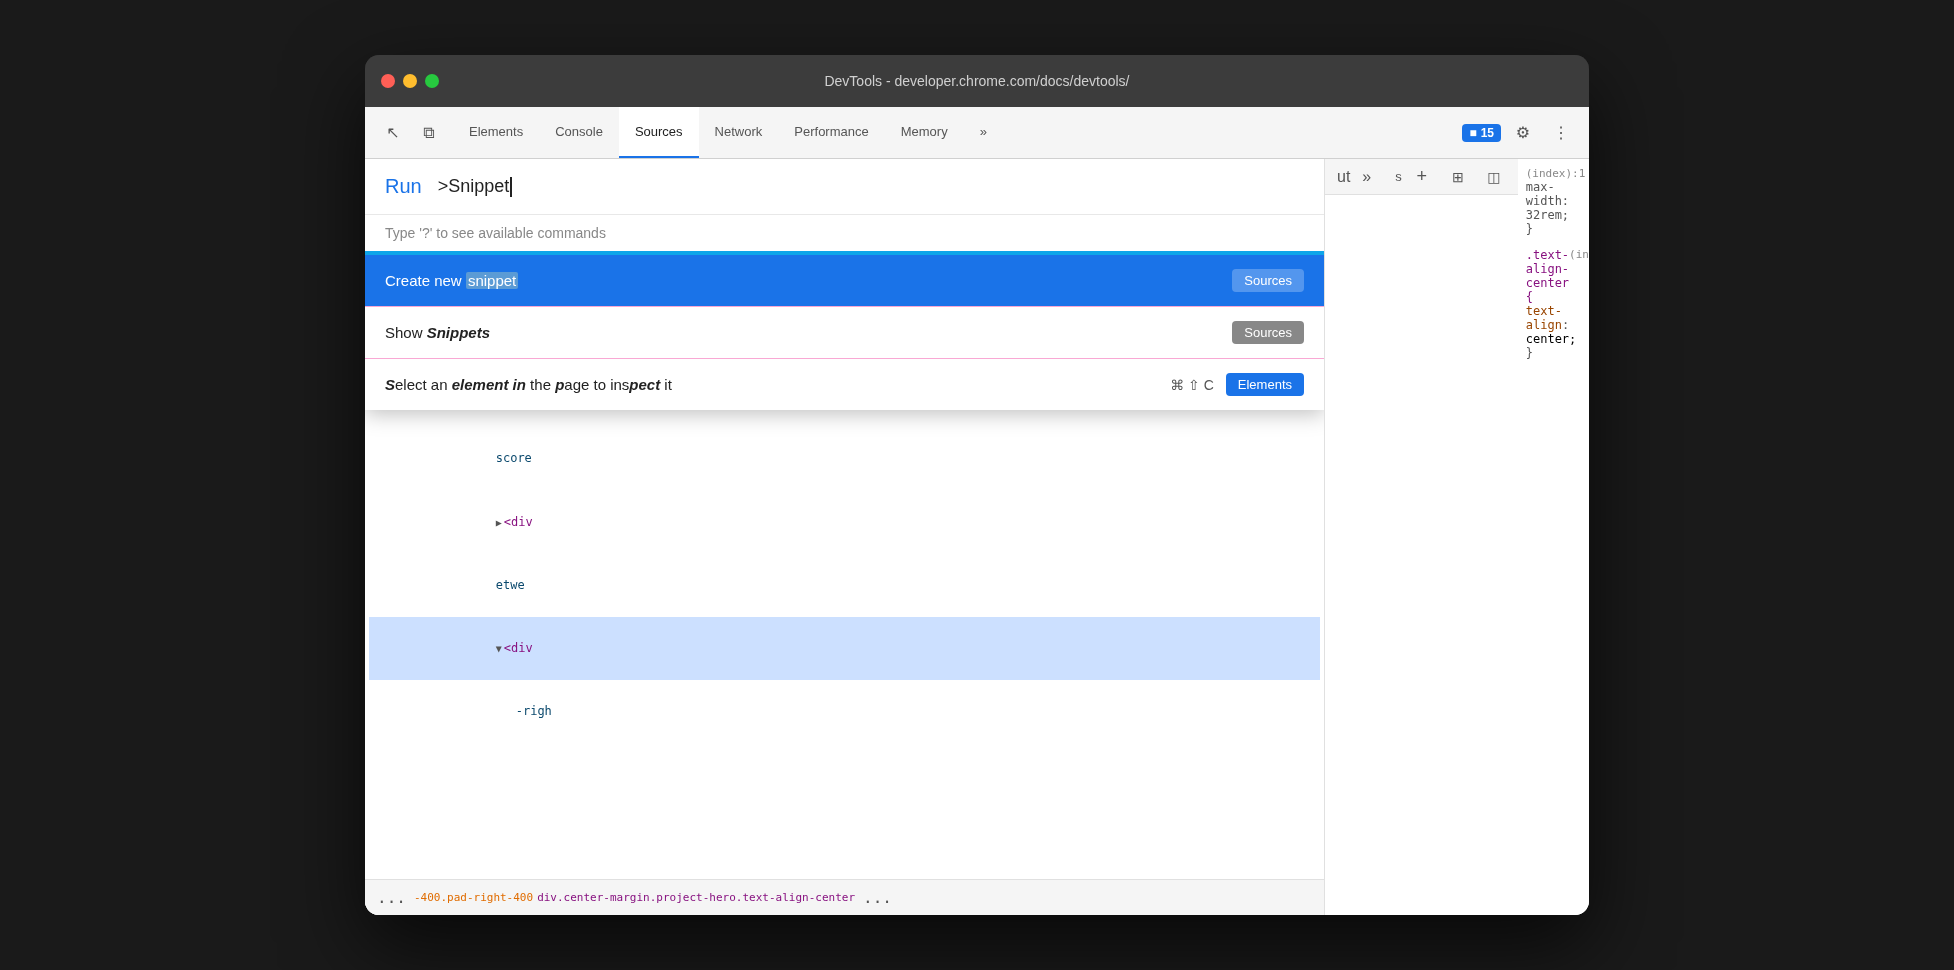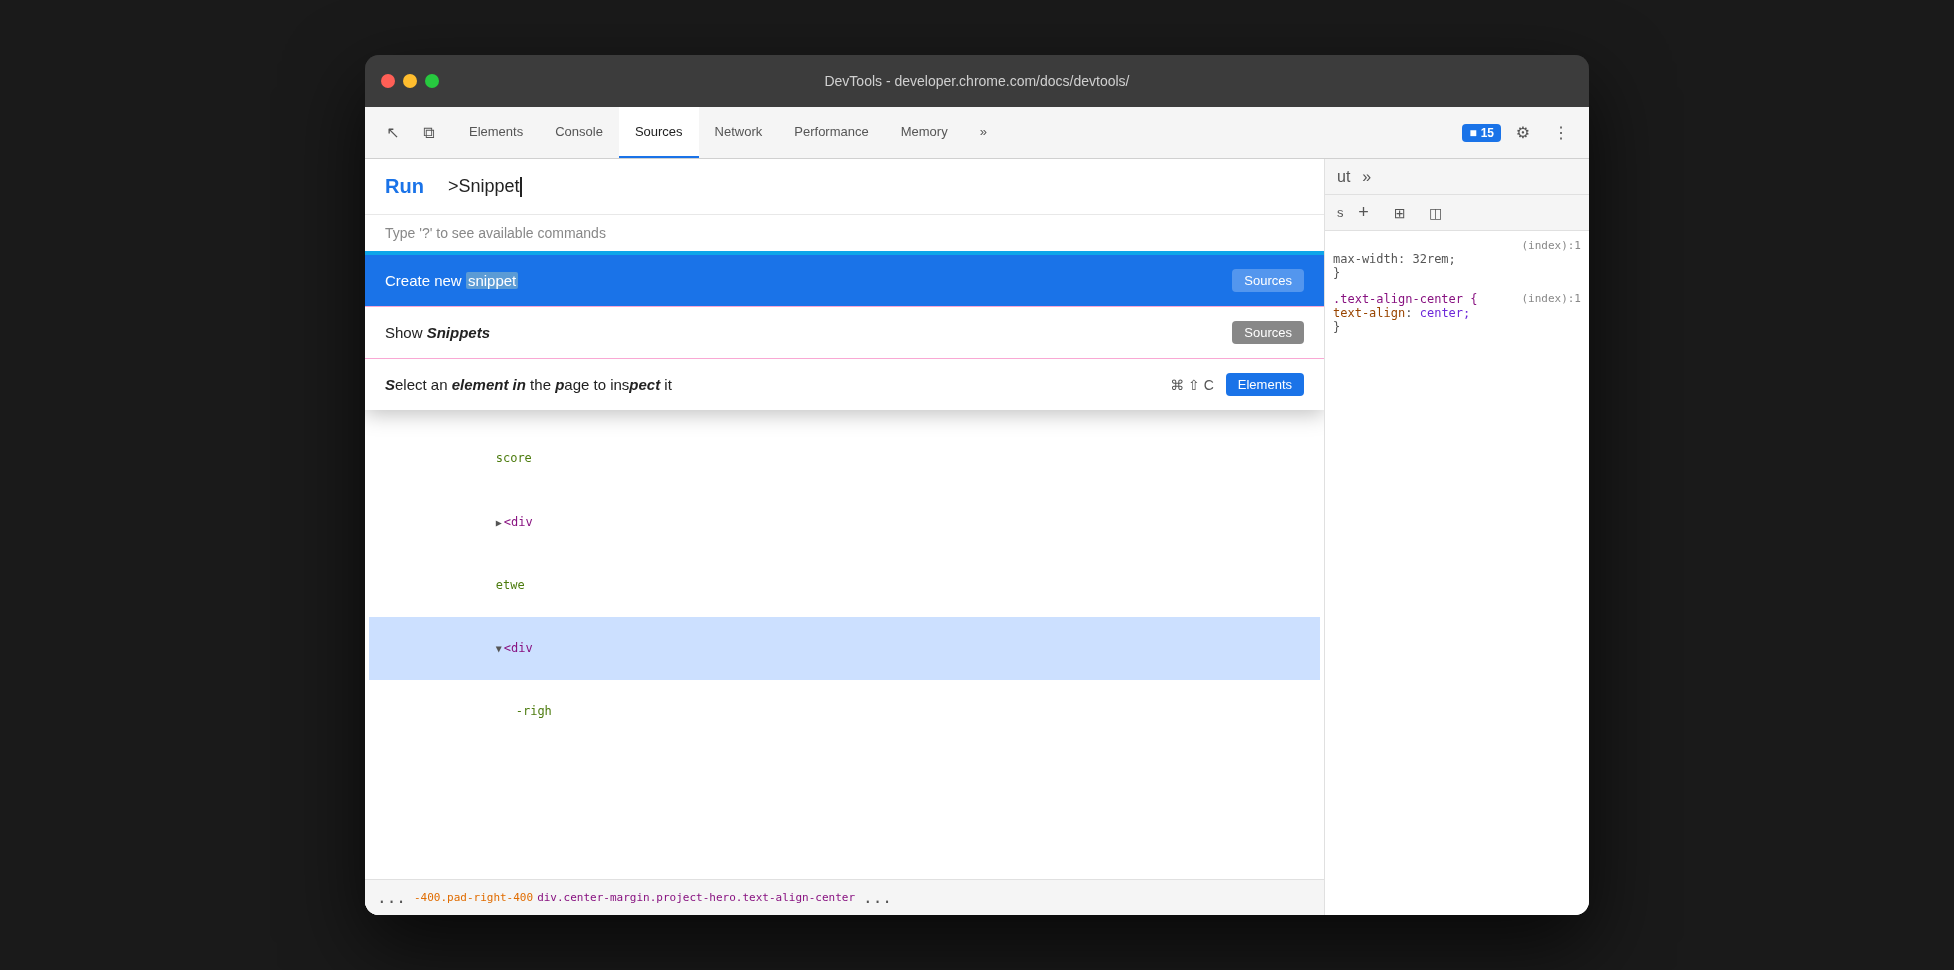--- a/index.html
+++ b/index.html
@@ -151,21 +151,21 @@
       font-size: 12px;
       line-height: 1.7;
     }
     .html-line {
       padding: 1px 4px;
       white-space: pre;
       cursor: pointer;
     }
     .html-line.selected { background: #cce0ff; }
     .tag { color: #881280; }
-    .purple-text { color: #4d7c0f; }
+    .purple-text { color: #0c4a6e; }
     .blue-text { color: #1a1aa6; }
     .indent-2 { padding-left: 40px; }
     .indent-3 { padding-left: 60px; }
     .triangle { color: #555; font-size: 10px; margin-right: 2px; }
     
     .breadcrumb-bar {
       height: 36px;
       background: #f5f5f5;
       border-top: 1px solid #e0e0e0;
       display: flex;
@@ -178,21 +178,21 @@
       overflow: hidden;
     }
     .breadcrumb-item { color: #555; cursor: pointer; white-space: nowrap; }
     .breadcrumb-sep { color: #888; margin: 0 2px; }
     .breadcrumb-item.active { color: #1a73e8; }
     
     .styles-panel {
       flex: 1;
       background: #fff;
       display: flex;
-      flex-direction: column;
+      flex-direction: row;
       overflow: hidden;
     }
     .styles-content {
       flex: 1;
       overflow: auto;
       padding: 8px;
       font-family: 'Menlo', 'Consolas', monospace;
       font-size: 12px;
     }
     .css-rule {
@@ -217,22 +217,22 @@
     }
     .command-input-row {
       display: flex;
       align-items: center;
       padding: 16px 20px;
       border-bottom: 1px solid #e8e8e8;
     }
     .command-run {
       color: #1a73e8;
       font-size: 20px;
-      font-weight: 700;
-      margin-right: 24px;
+      font-weight: 400;
+      margin-right: 16px;
     }
     .command-input-text {
       font-size: 18px;
       color: #222;
       font-family: -apple-system, BlinkMacSystemFont, sans-serif;
     }
     .command-cursor {
       display: inline-block;
       width: 2px;
       height: 20px;
@@ -452,21 +452,21 @@
               max-width: 32rem;
             </div>
             <div style="font-family: Menlo, monospace; font-size:12px; color:#555;">}</div>
           </div>
           <div class="css-rule">
             <div style="display:flex; justify-content:space-between;">
               <span style="color:#881280; font-family: Menlo, monospace; font-size:12px;">.text-align-center {</span>
               <span class="css-source">(index):1</span>
             </div>
             <div style="font-family: Menlo, monospace; font-size:12px;">
-              <span style="color:#994500">  text-align</span><span style="color:#555">: </span><span style="color:#6d28d9">center;</span>
+              <span style="color:#994500">  text-align</span><span style="color:#555">: </span><span style="color:#000000">center;</span>
             </div>
             <div style="font-family: Menlo, monospace; font-size:12px; color:#555;">}</div>
           </div>
         </div>
       </div>
     </div>
   </div>
 </div>
 
 </body></html>

